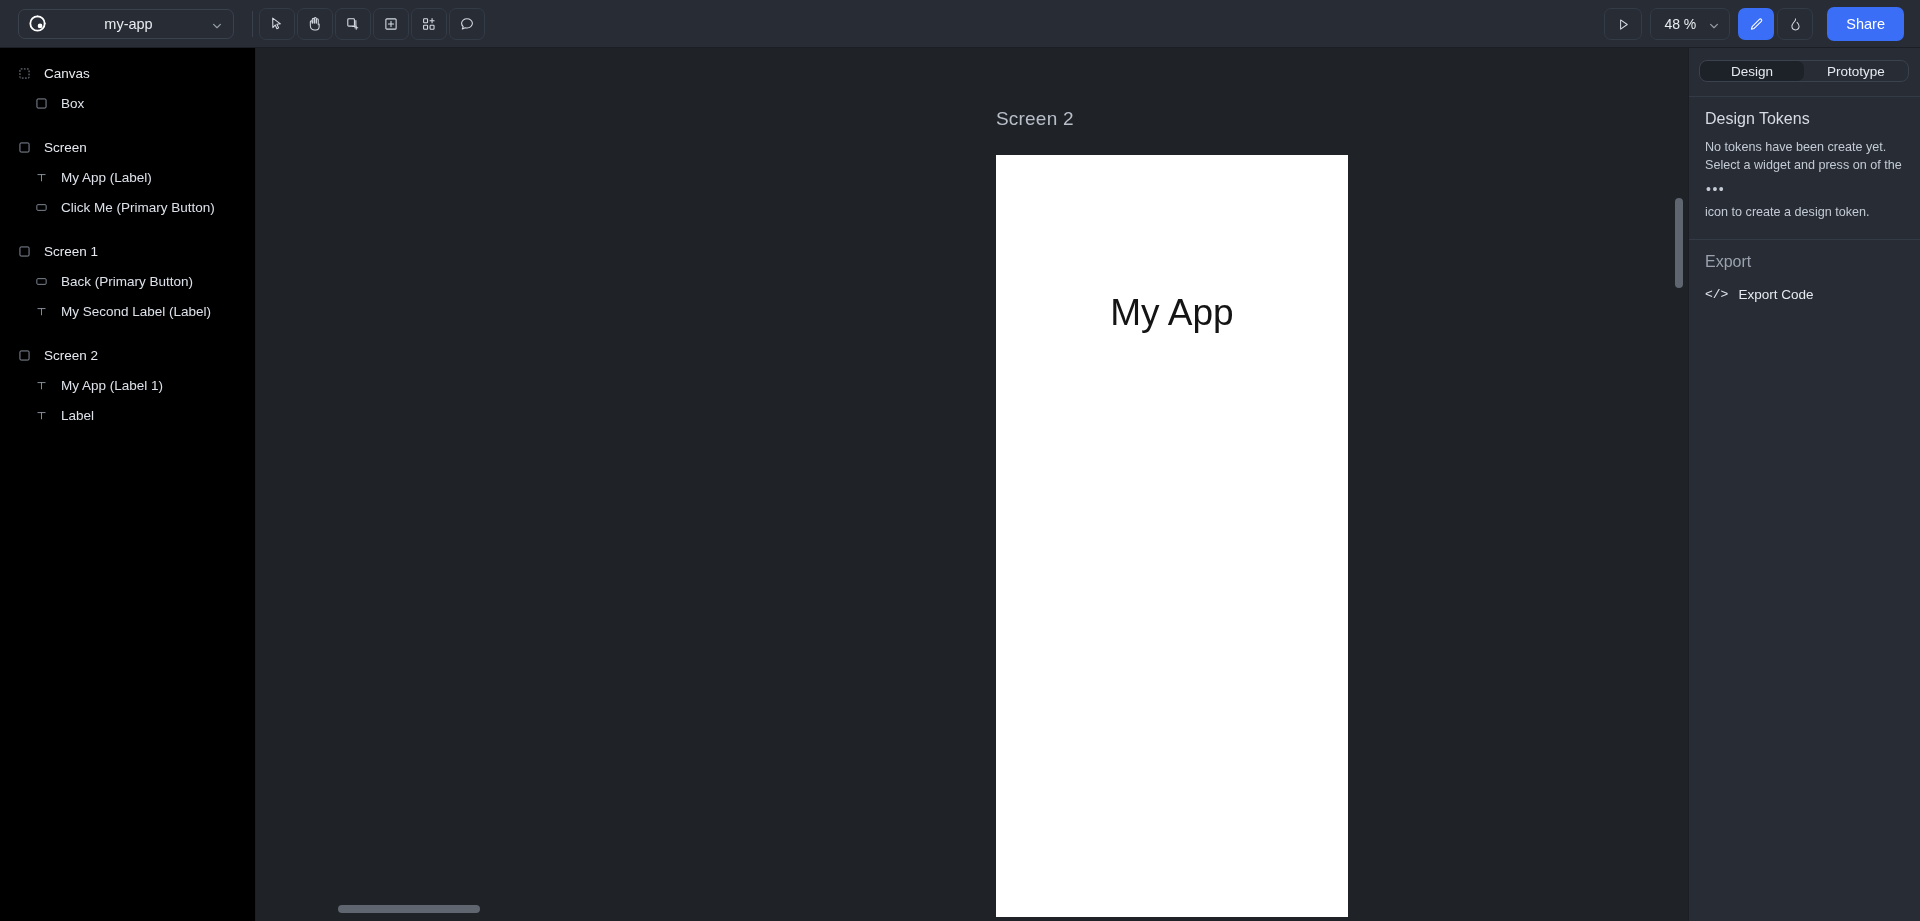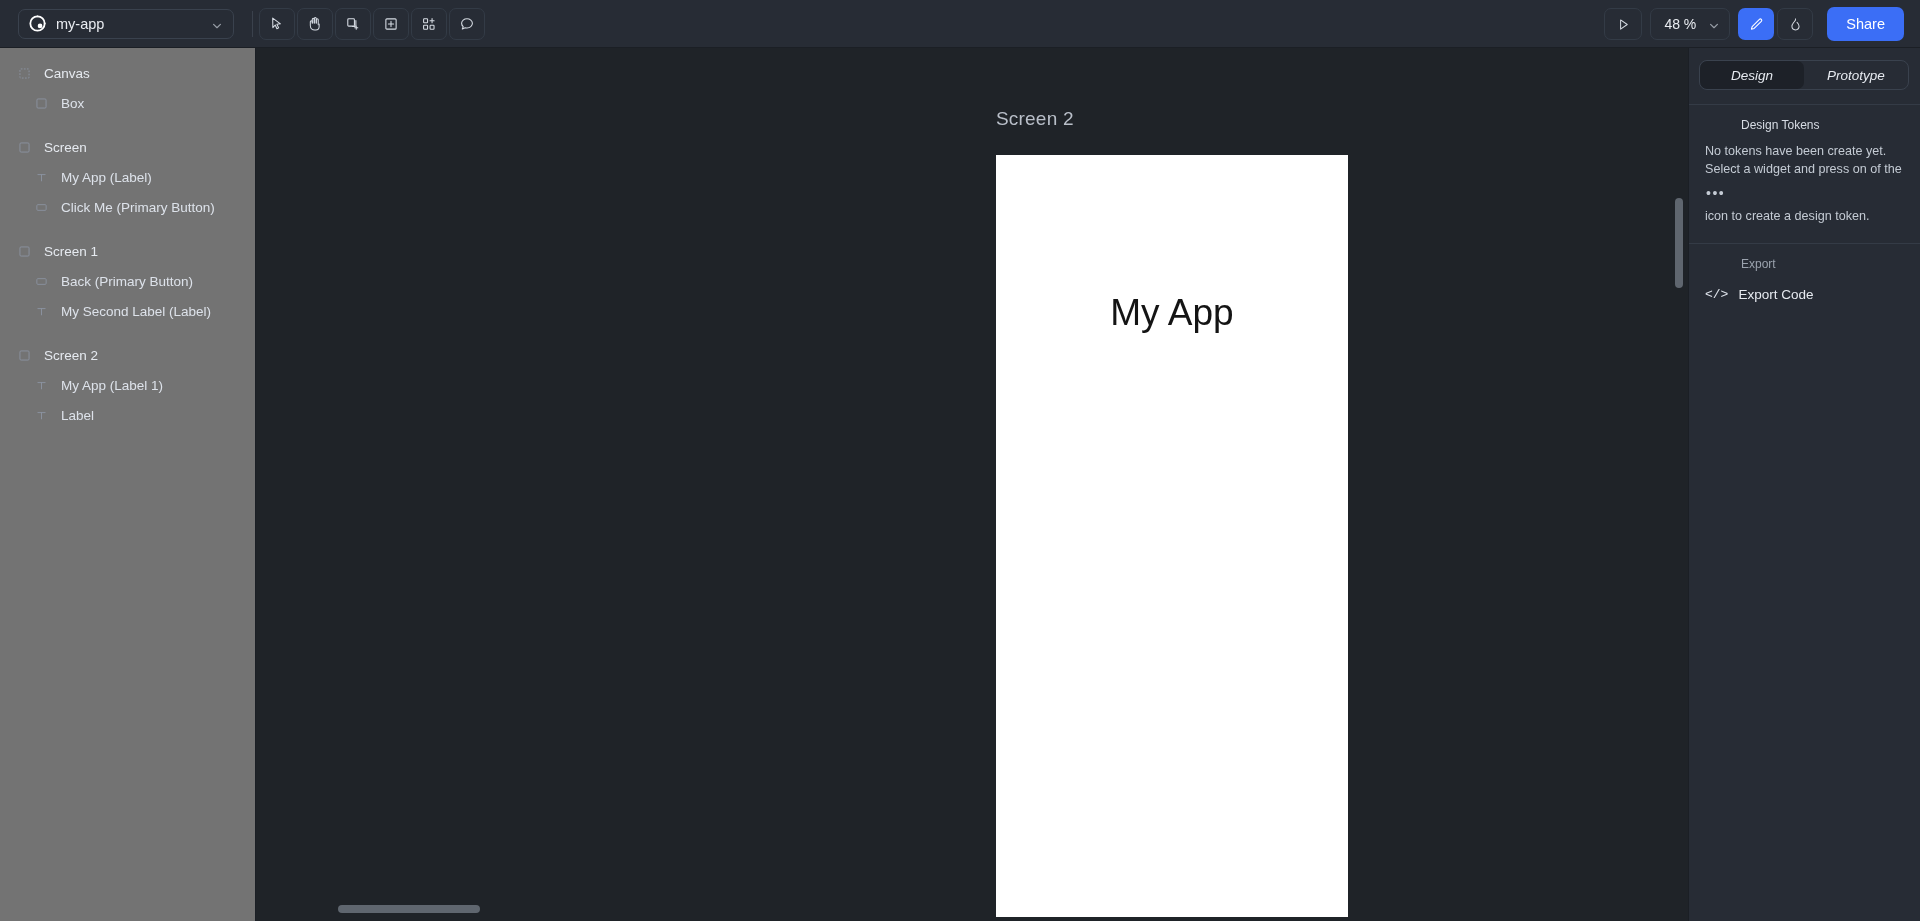--- a/index.html
+++ b/index.html
@@ -11,20 +11,21 @@
   }
   #app { position: relative; width: 1920px; height: 921px; display: flex; flex-direction: column; }
 
   
   .topbar {
     height: 48px; min-height: 48px;
     background: #272c35;
     display: flex; align-items: center;
     border-bottom: 1px solid #1b1f25;
     position: relative;
+    text-align: center;
   }
   .project-picker {
     margin-left: 18px;
     width: 216px; height: 30px;
     border: 1px solid #3a424e;
     border-radius: 7px;
     display: flex; align-items: center;
     gap: 10px; padding: 0 10px;
     background: transparent;
     cursor: pointer;
@@ -81,21 +82,21 @@
     cursor: pointer; margin-left: 6px; border: none;
     font-family: "Liberation Sans", sans-serif;
   }
 
   
   .body-row { flex: 1; display: flex; min-height: 0; }
 
   
   .layers-panel {
     width: 256px; min-width: 256px;
-    background: #737373;
+    background: #000000;
     border-right: 1px solid #1b1f25;
     padding-top: 10px;
     overflow: hidden;
     position: relative;
   }
   .layer-row {
     height: 30px; display: flex; align-items: center;
     cursor: pointer; padding-left: 16px;
   }
   .layer-row.depth1 { padding-left: 16px; }
@@ -138,31 +139,31 @@
   }
 
   
   .inspector {
     width: 232px; min-width: 232px;
     background: #272c35;
     border-left: 1px solid #1b1f25;
   }
   .tab-strip {
     margin: 12px 11px 0 10px;
-    height: 30px; border: 1px solid #3a424e; border-radius: 8px;
-    display: flex; overflow: hidden; font-style: italic;
+    height: 22px; border: 1px solid #3a424e; border-radius: 8px;
+    display: flex; overflow: hidden;
   }
   .tab {
     flex: 1; display: flex; align-items: center; justify-content: center;
     font-size: 13.5px; color: #e6eaf0; cursor: pointer;
   }
   .tab.active { background: #1d2128; border-radius: 7px; }
   .insp-divider { height: 1px; background: #343b46; margin-top: 14px; }
   .insp-section { padding: 13px 16px 0 16px; }
-  .insp-head { font-size: 12px; color: #d7dce4; margin-left: 36px; }
+  .insp-head { font-size: 16px; color: #d7dce4; }
   .insp-head.muted { color: #9aa2ad; }
   .insp-body {
     margin-top: 11px; font-size: 12.6px; color: #c4cbd4;
     line-height: 1.42;
   }
   .dots-glyph { font-size: 14px; color: #c4cbd4; letter-spacing: 1.5px; margin: 6px 0 7px 1px; display:block; }
   .export-row {
     display: flex; align-items: center; gap: 10px;
     margin-top: 16px; cursor: pointer;
   }

